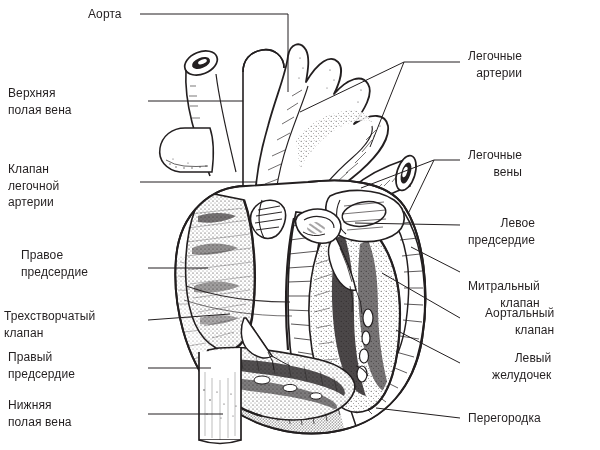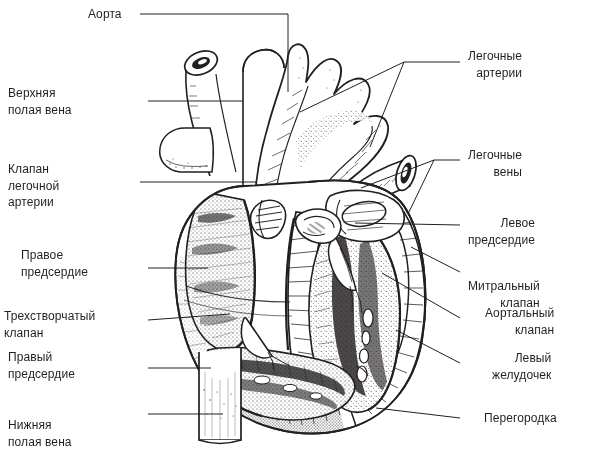--- a/index.html
+++ b/index.html
@@ -417,32 +417,32 @@
 полая вена</div>
       <div class="label left-al" style="left: 8px; top: 161px; width: 140px;">Клапан
 легочной
 артерии</div>
       <div class="label left-al" style="left: 21px; top: 247px; width: 140px;">Правое
 предсердие</div>
       <div class="label left-al" style="left: 4px; top: 302px; width: 140px; margin-top: 6px;">Трехстворчатый
 клапан</div>
       <div class="label left-al" style="left: 8px; top: 349px; width: 140px;">Правый
 предсердие</div>
-      <div class="label left-al" style="left: 8px; top: 397px; width: 140px; margin-top: 20px;">Нижняя
+      <div class="label left-al" style="left: 8px; top: 397px; width: 140px;">Нижняя
 полая вена</div>
     </div>
   <div id="labels-right">
       <div class="label right" style="left: 468px; top: 48px;">Легочные
 артерии</div>
       <div class="label right" style="left: 468px; top: 147px;">Легочные
 вены</div>
       <div class="label right" style="left: 468px; top: 215px;">Левое
 предсердие</div>
       <div class="label right" style="left: 468px; top: 259px; margin-top: 19px;">Митральный
 клапан</div>
       <div class="label right" style="left: 468px; top: 305px; margin-left: 17px;">Аортальный
 клапан</div>
       <div class="label right" style="left: 468px; top: 350px; margin-left: 24px;">Левый
 желудочек</div>
-      <div class="label right" style="left: 468px; top: 410px; margin-left: 16px;">Перегородка</div>
+      <div class="label right" style="left: 468px; top: 410px;">Перегородка</div>
     </div>
 
 </div>
 
 </body></html>

